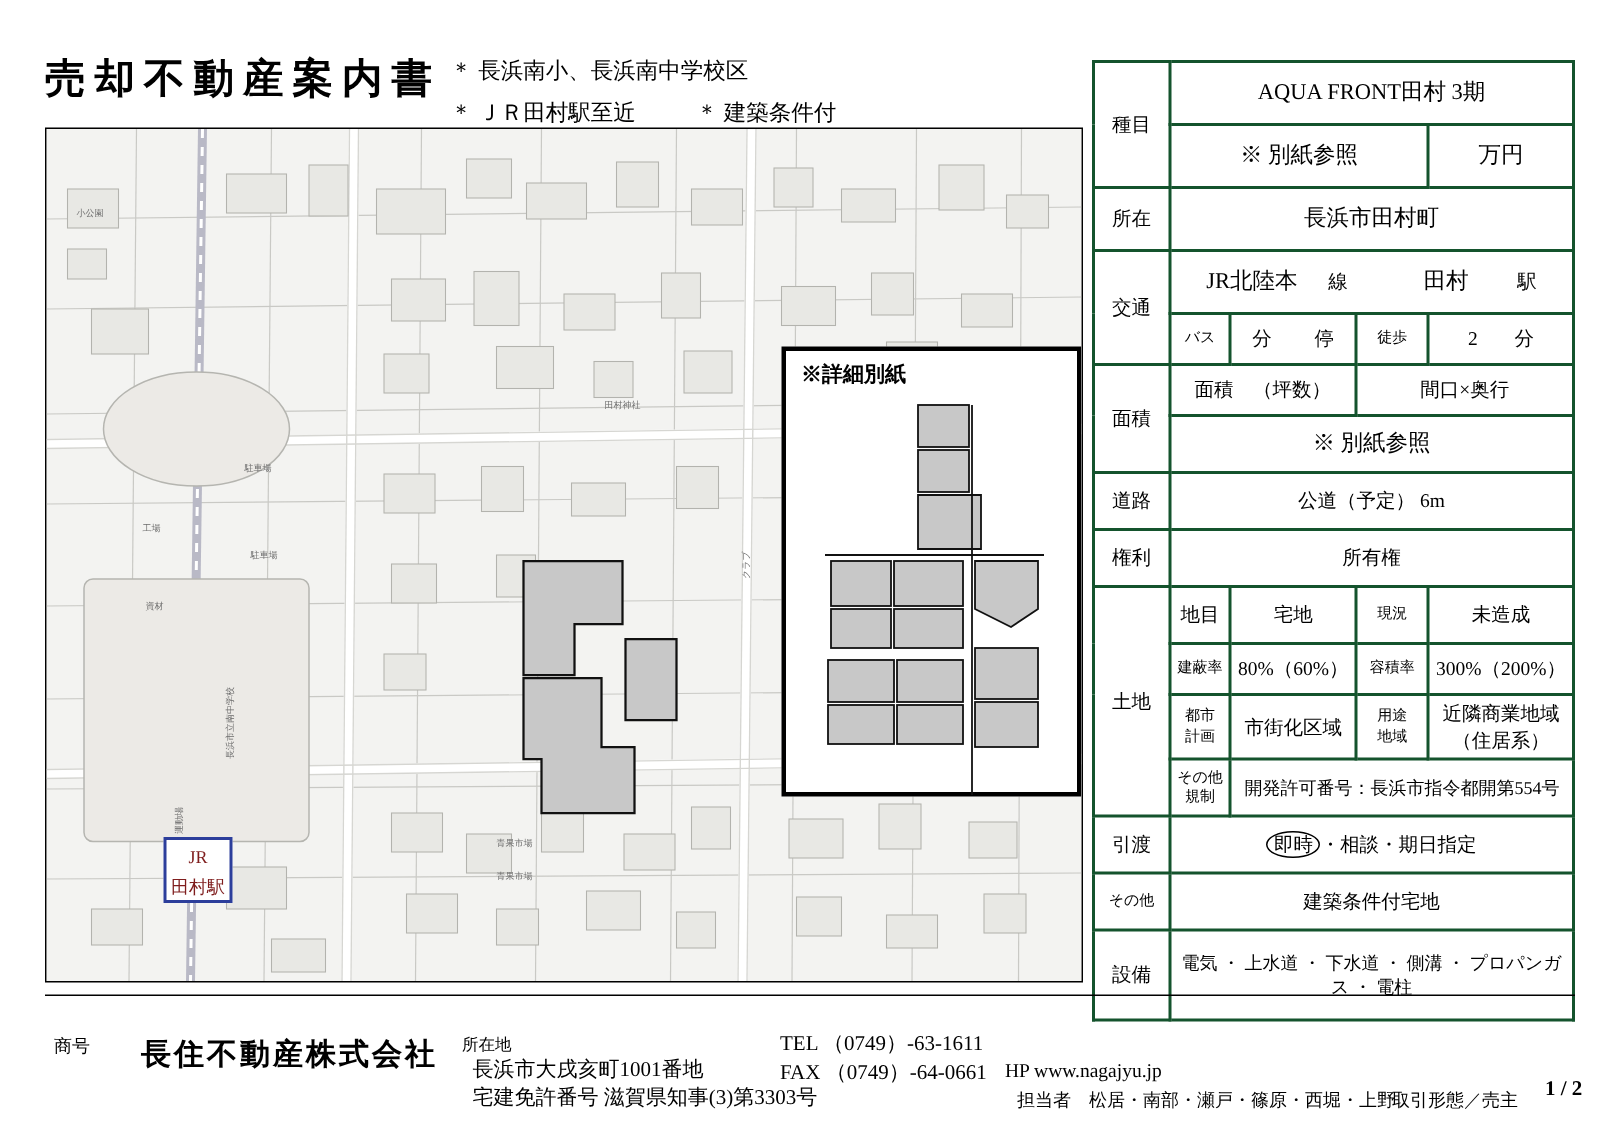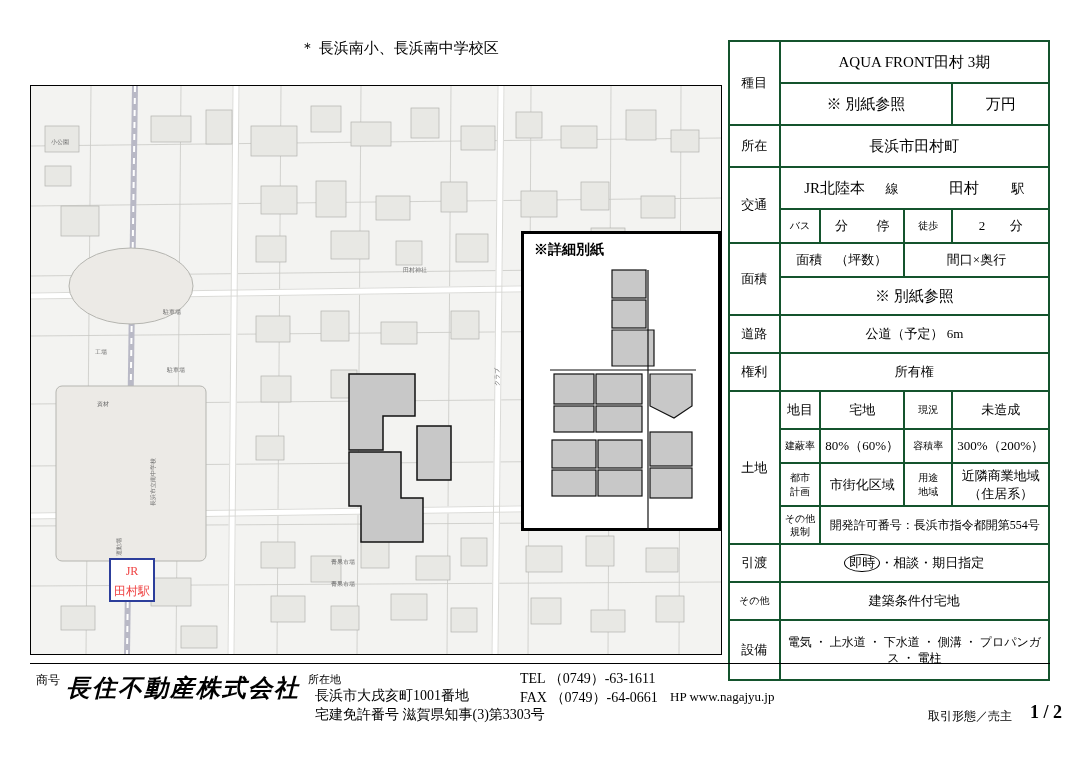--- a/index.html
+++ b/index.html
@@ -75,21 +75,21 @@
     white-space: nowrap;
   }
   .station-label {
     position: absolute;
     left: 78px;
     top: 472px;
     width: 46px;
     height: 44px;
     border: 2px solid #2c3e9b;
     background: #ffffff;
-    color: #ef4444;
+    color: #7f1d1d;
     font-size: 12px;
     line-height: 20px;
     text-align: center;
     box-sizing: border-box;
     padding-top: 1px;
   }
   
   .info-table {
     position: absolute;
     left: 728px;
@@ -122,40 +122,44 @@
   }
   
   .footer {
     position: absolute;
     left: 30px;
     top: 663px;
     width: 1020px;
     height: 60px;
     border-top: 1px solid #000;
   }
-  .footer-inner { position: relative; width: 100%; height: 100%; }
+  .footer-inner { position: relative; width: 100%; height: 100%; margin-top: 17px; }
   .f-shogo-lbl { position: absolute; left: 6px; top: 8px; font-size: 12px; }
-  .f-company { position: absolute; left: 36px; top: 8px; font-size: 24px; letter-spacing: 2px; font-weight: bold; white-space: nowrap; font-style: italic; }
+  .f-company { position: absolute; left: 64px; top: 8px; font-size: 20px; letter-spacing: 2px; font-weight: bold; white-space: nowrap; }
   .f-addr-lbl { position: absolute; left: 278px; top: 8px; font-size: 11px; }
   .f-addr1 { position: absolute; left: 285px; top: 23px; font-size: 14px; white-space: nowrap; }
   .f-addr2 { position: absolute; left: 285px; top: 42px; font-size: 14px; white-space: nowrap; }
   .f-tel { position: absolute; left: 490px; top: 6px; font-size: 14px; white-space: nowrap; }
   .f-fax { position: absolute; left: 490px; top: 25px; font-size: 14px; white-space: nowrap; }
   .f-hp { position: absolute; left: 640px; top: 25px; font-size: 13px; white-space: nowrap; }
   .f-staff { position: absolute; left: 648px; top: 44px; font-size: 12px; white-space: nowrap; }
   .f-deal { position: absolute; left: 898px; top: 44px; font-size: 12px; white-space: nowrap; }
-  .f-page { position: absolute; left: 1000px; top: 38px; font-size: 18px; font-weight: bold; white-space: nowrap; }
+  .f-page { position: absolute; left: 1000px; top: 38px; font-size: 14px; font-weight: bold; white-space: nowrap; }
 </style>
 </head>
 <body>
 
 <div class="page">
 
+  <div class="doc-title">売却不動産案内書</div>
   <div class="header-notes">
     <div class="row1">＊ 長浜南小、長浜南中学校区</div>
+    <div class="row2">
+      <span>＊ ＪＲ田村駅至近</span><span class="gap"></span><span>＊ 建築条件付</span>
+    </div>
   </div>
 
   <div class="map-frame">
     <svg class="map-canvas" viewBox="0 0 690 568" preserveAspectRatio="none">
       <rect x="0" y="0" width="690" height="568" fill="#f3f3f1"></rect>
 
       <g stroke="#c9c9c5" stroke-width="0.8" fill="none">
         <path d="M0 60 L690 52"></path>
         <path d="M0 120 L690 112"></path>
         <path d="M0 190 L690 182"></path>
@@ -420,18 +424,19 @@
   <div class="footer">
     <div class="footer-inner">
       <div class="f-shogo-lbl">商号</div>
       <div class="f-company">長住不動産株式会社</div>
       <div class="f-addr-lbl">所在地</div>
       <div class="f-addr1">長浜市大戌亥町1001番地</div>
       <div class="f-addr2">宅建免許番号  滋賀県知事(3)第3303号</div>
       <div class="f-tel">TEL  （0749）-63-1611</div>
       <div class="f-fax">FAX  （0749）-64-0661</div>
       <div class="f-hp">HP  www.nagajyu.jp</div>
+      <div class="f-staff">担当者　松居・南部・瀬戸・篠原・西堀・上野</div>
       <div class="f-deal">取引形態／売主</div>
       <div class="f-page">1 / 2</div>
     </div>
   </div>
 
 </div>
 
 </body></html>

